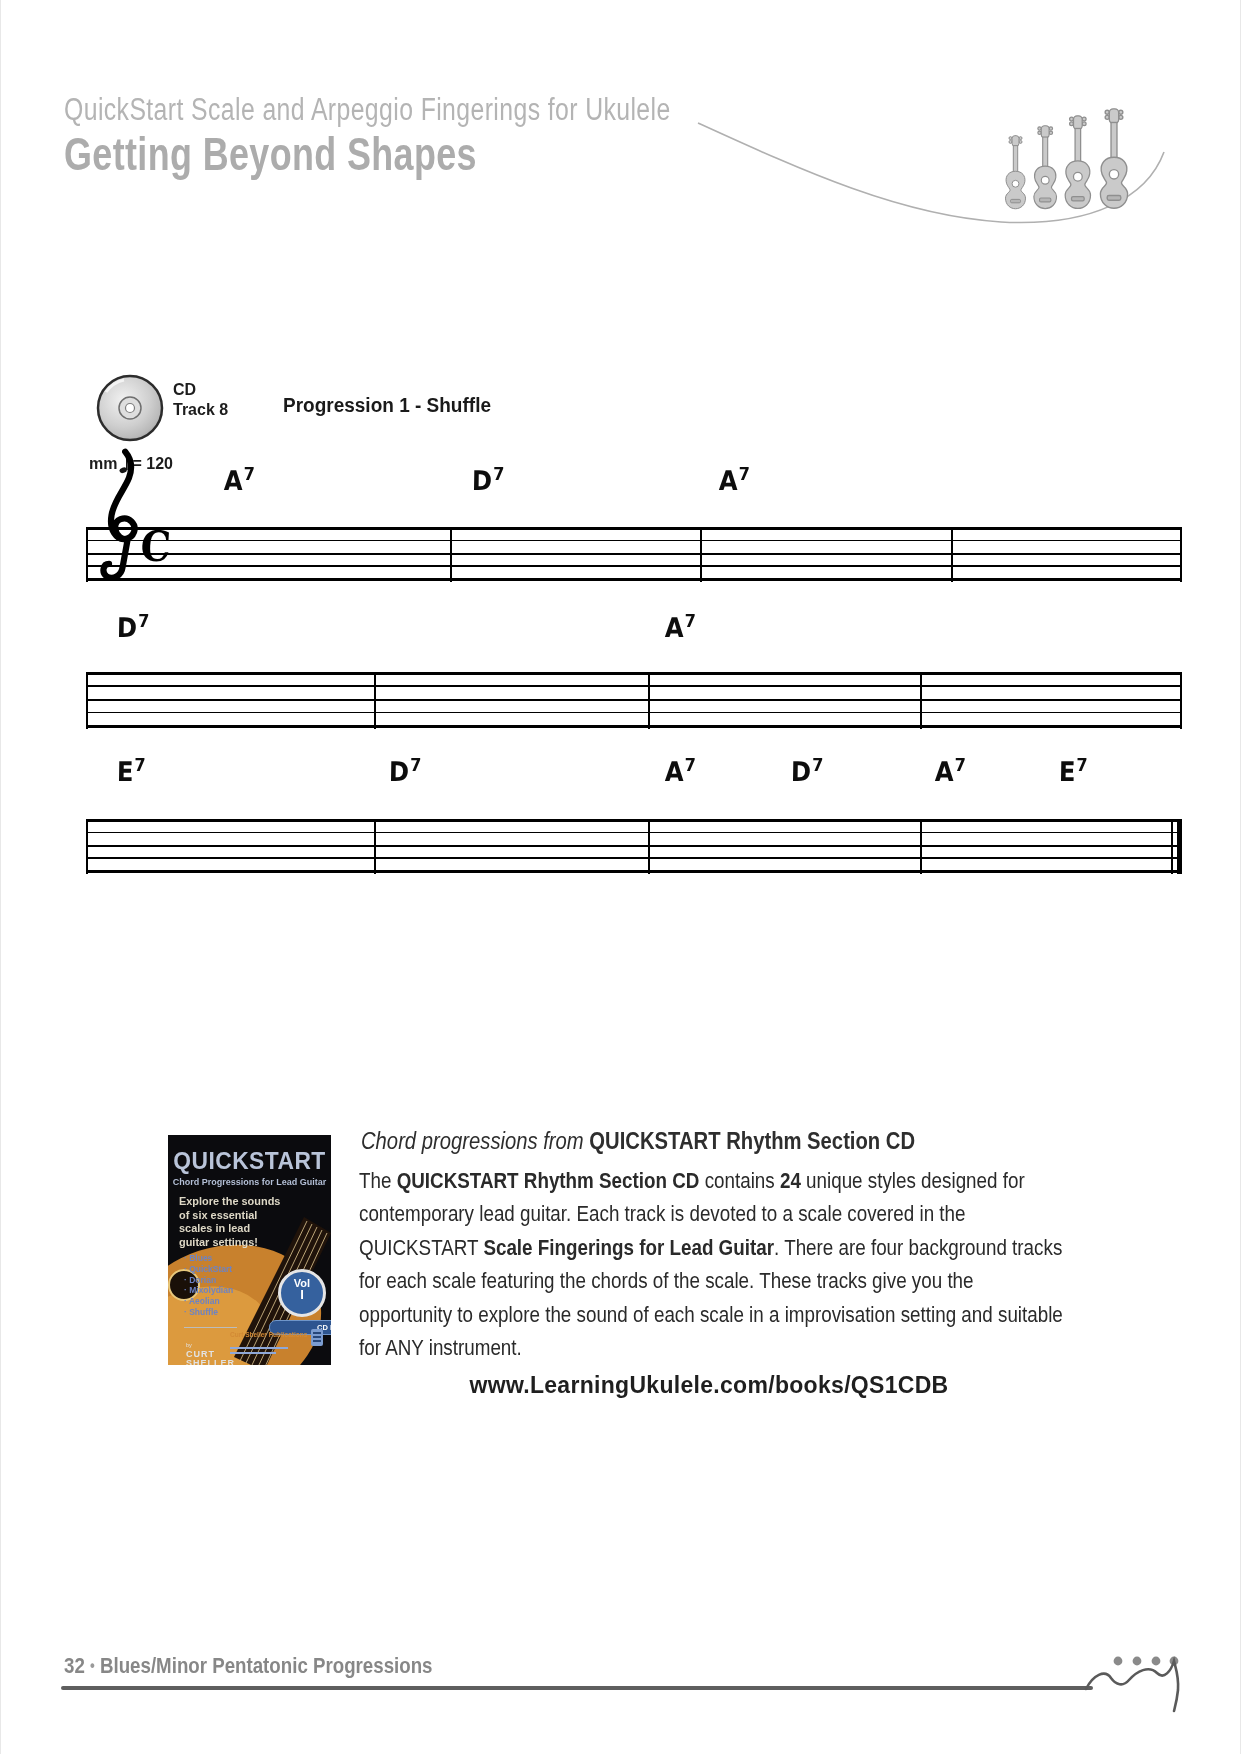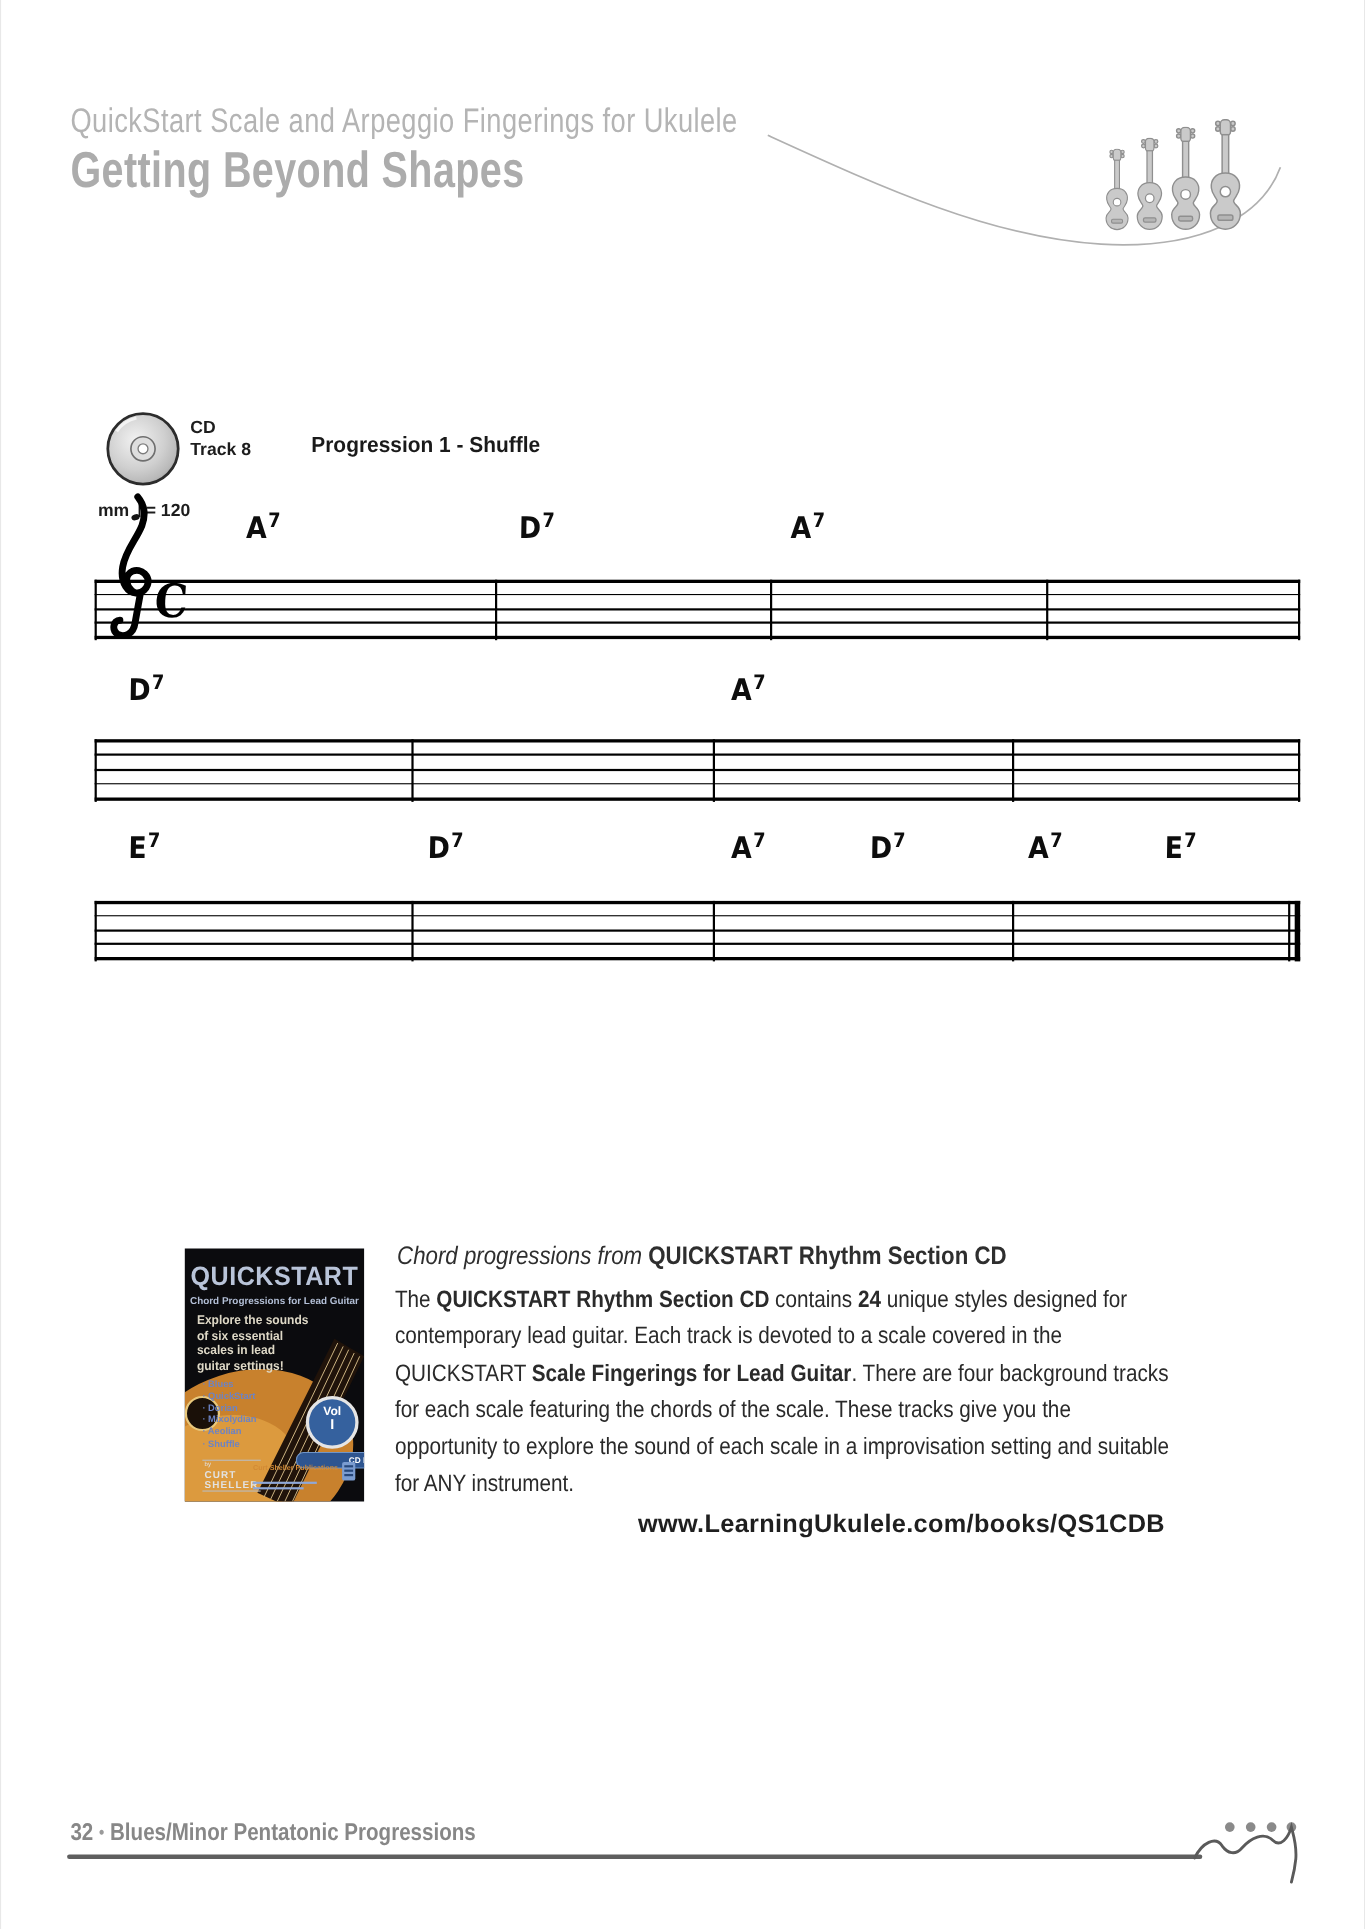--- a/index.html
+++ b/index.html
@@ -32,41 +32,41 @@
            color:#000;transform:scaleX(0.9) skewX(-4deg);transform-origin:0 0;line-height:1;}
 
   
   .promo-heading{left:360px;top:1128px;font-size:23px;color:#2e2e2e;white-space:nowrap;
                  transform:scaleX(0.88);transform-origin:0 0;}
   .promo-heading .it{font-style:italic;font-weight:400;}
   .promo-heading .bd{font-weight:800;}
   .promo-body{left:358px;top:1165px;width:806px;font-size:21.5px;line-height:33.4px;color:#2a2a2a;
               transform:scaleX(0.875);transform-origin:0 0;}
   .promo-body .b{font-weight:800;}
-  .promo-url{left:358px;top:1372px;width:700px;text-align:right;font-size:23px;font-weight:800;
+  .promo-url{left:358px;top:1372px;width:700px;text-align:center;font-size:23px;font-weight:800;
              color:#1f1f1f;letter-spacing:0.3px;}
 
   
   .cover{left:167px;top:1135px;width:163px;height:230px;background:#0b0b0e;overflow:hidden;}
   .cover .art{position:absolute;left:0;top:0;z-index:1;}
   .cover .txt{position:absolute;z-index:2;}
   .cover-title{left:0;top:12px;width:100%;text-align:center;font-size:24px;font-weight:800;
                color:#b9c4d9;transform:scaleX(0.95);transform-origin:50% 0;letter-spacing:0.5px;}
   .cover-sub{left:0;top:42px;width:100%;text-align:center;font-size:9px;font-weight:700;color:#b3bfd6;}
   .cover-tag{left:11px;top:60px;font-size:11.5px;font-weight:800;color:#ded8c6;line-height:13.5px;
              transform:scaleX(0.95);transform-origin:0 0;white-space:nowrap;}
   .cover-bullets{left:16px;top:118px;font-size:8.5px;font-weight:700;color:#6c83c4;line-height:10.8px;white-space:nowrap;}
   .vol-badge{left:110px;top:134px;width:42px;height:42px;border-radius:50%;background:#35619e;
              border:3px solid #e5e5e5;color:#fff;text-align:center;font-weight:800;}
   .vol-badge .l1{font-size:11px;margin-top:5px;}
   .vol-badge .l2{font-size:13px;line-height:12px;}
   .cd-pill{left:101px;top:185px;width:58px;height:13px;border-radius:7px;background:#2e5590;
            border:1px solid #6f95c9;color:#fff;font-size:7.5px;font-weight:700;text-align:center;line-height:13px;padding-left:40px;}
   .author{left:16px;top:192px;color:#e2e2e2;font-weight:800;line-height:9px;
-          border-top:1px solid #bcbcbc;border-bottom:1px solid #bcbcbc;padding:0 2px;}
+          border-top:1px solid #bcbcbc;border-bottom:1px solid #bcbcbc;padding:13px 2px;}
   .author .by{font-size:5.5px;font-weight:400;display:block;}
   .author .nm{font-size:9px;letter-spacing:1px;display:block;}
   .publisher{left:62px;top:196px;color:#d28a35;font-size:6.5px;font-weight:800;line-height:7px;}
   .pub-line{position:absolute;height:2px;background:#8fa8d8;z-index:2;}
   .pub-logo{left:143px;top:194px;width:12px;height:17px;background:#7b9cd0;border-radius:2px;z-index:2;}
   .pub-logo::after{content:"";position:absolute;left:2px;top:3px;width:8px;height:2px;background:#27477a;box-shadow:0 4px 0 #27477a,0 8px 0 #27477a;}
 
   
   .footer-text{left:63px;top:1653px;font-size:22px;font-weight:800;color:#878787;
                transform:scaleX(0.85);transform-origin:0 0;white-space:nowrap;}

